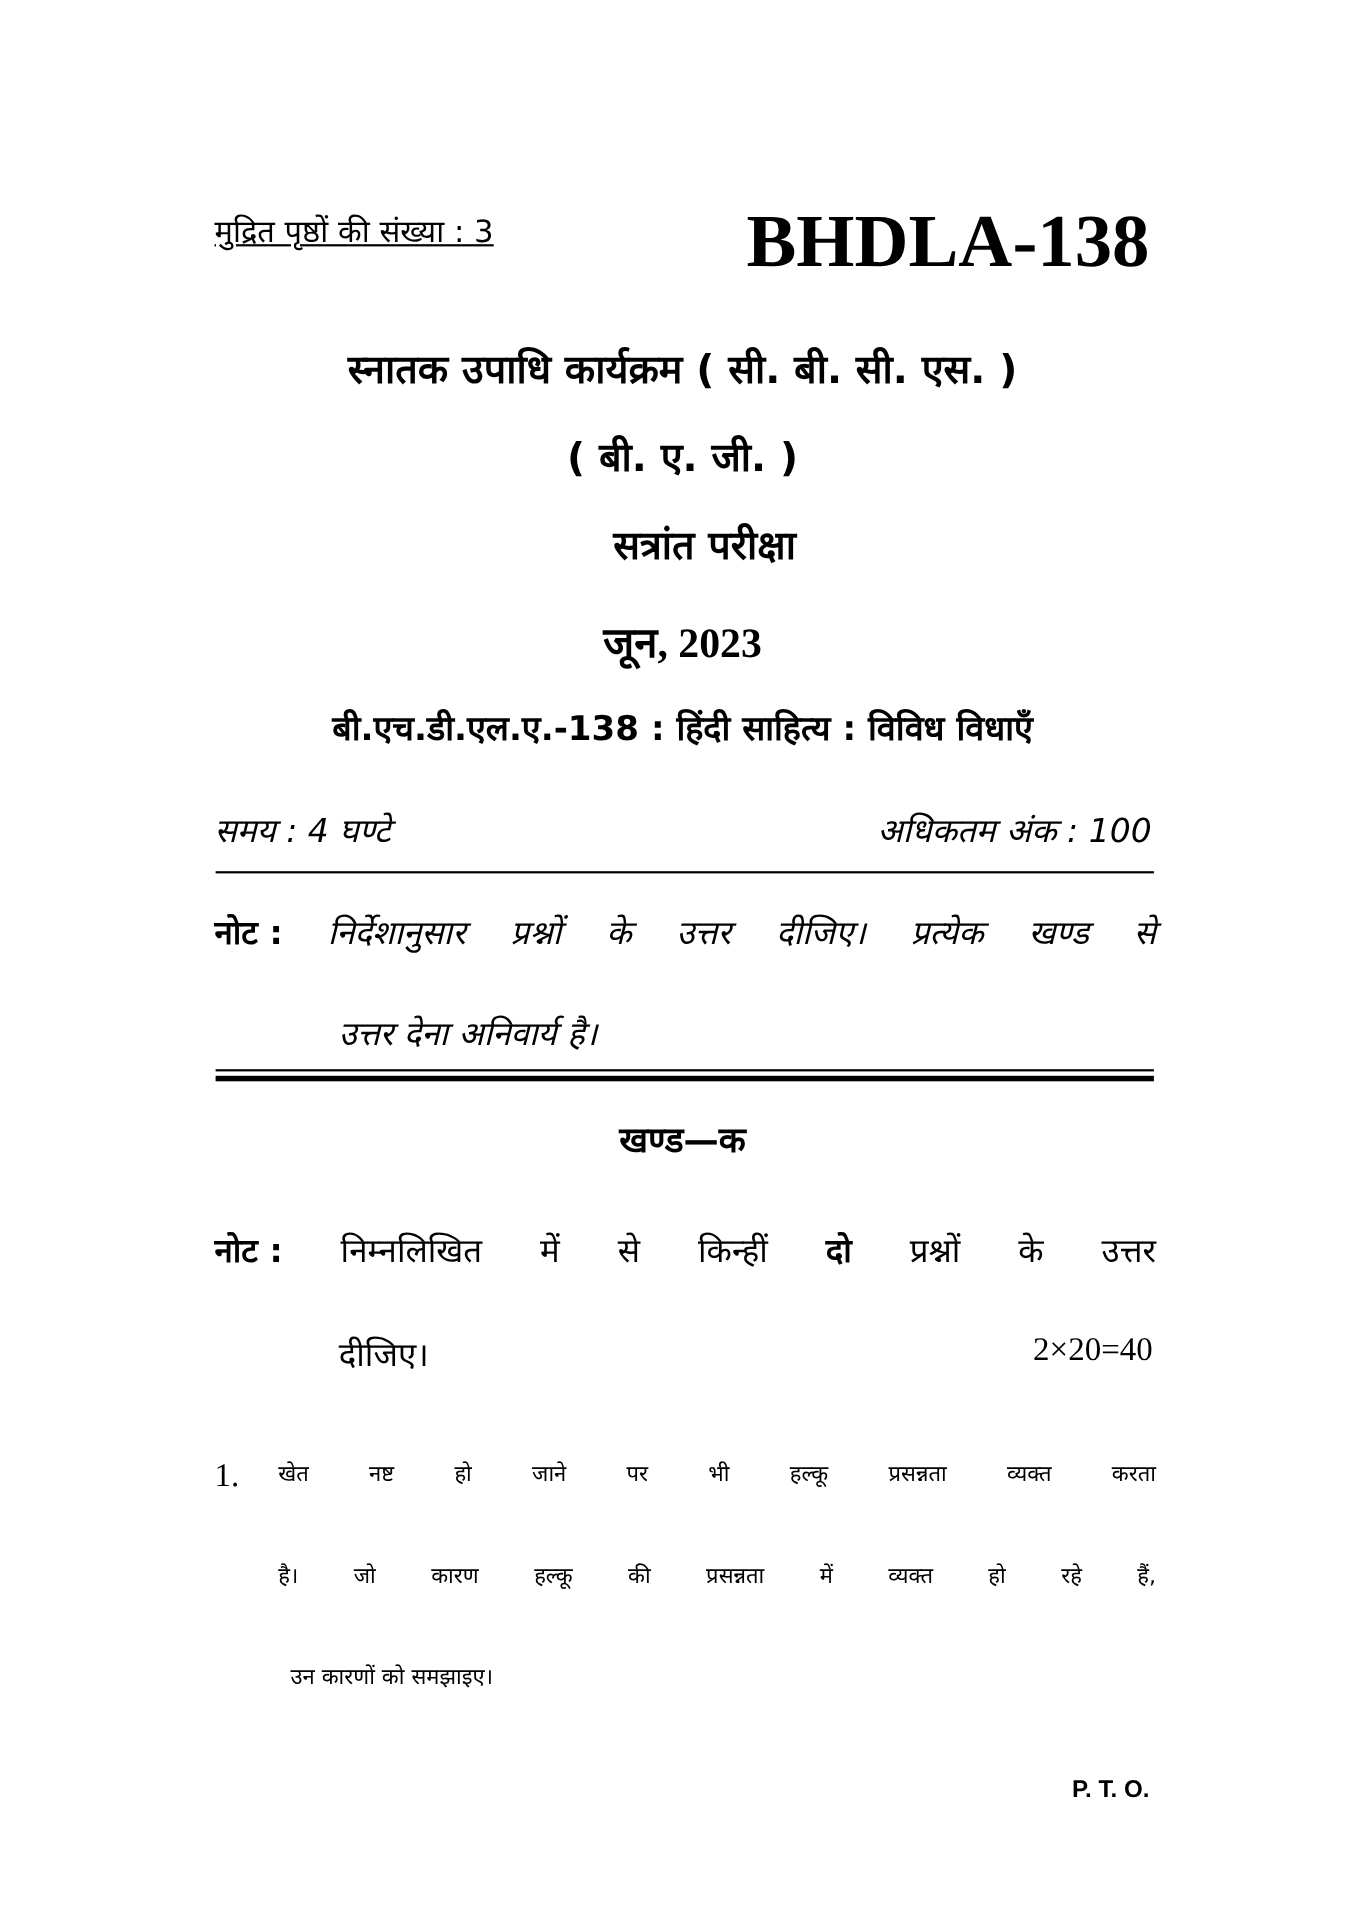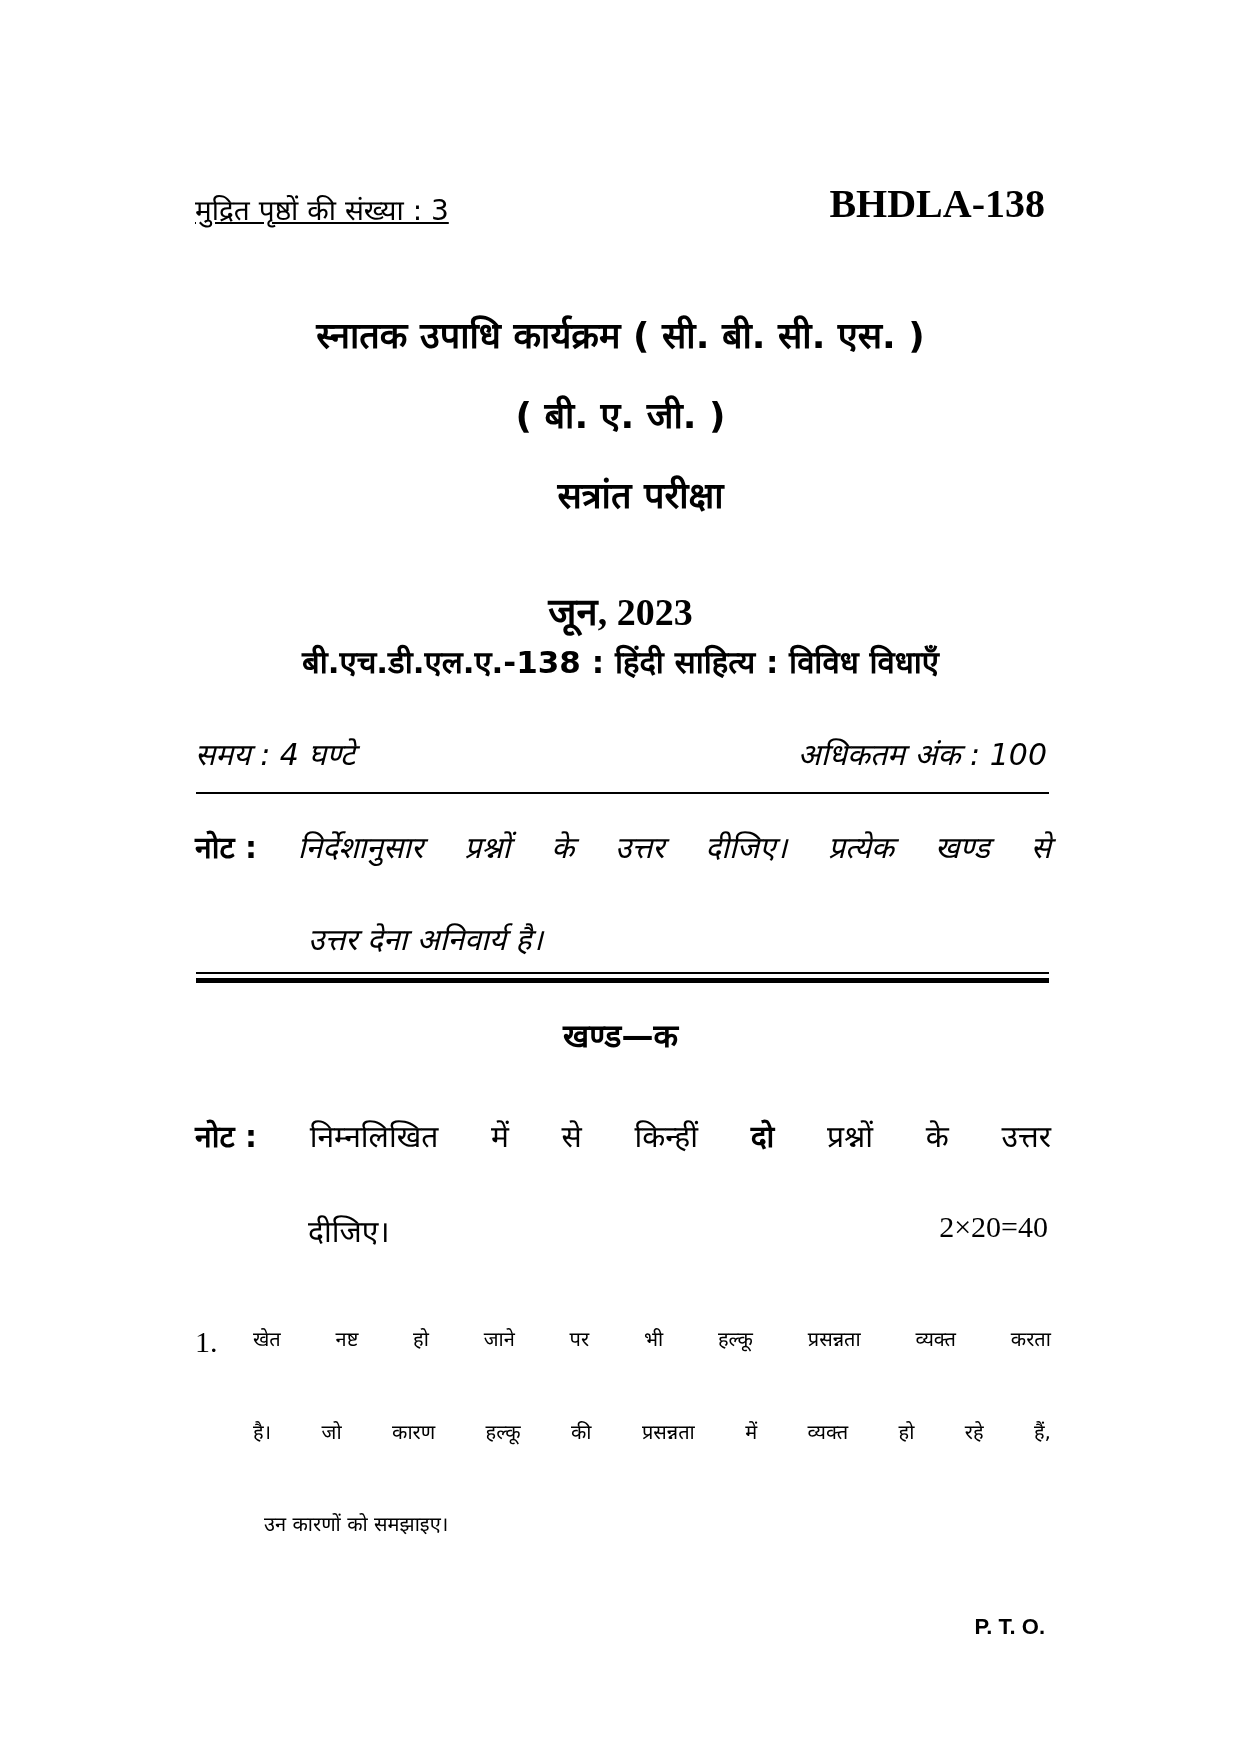--- a/index.html
+++ b/index.html
@@ -16,28 +16,28 @@
       font-family: "DejaVu Serif", "Liberation Serif", serif;
     }
     .abs { position: absolute; white-space: nowrap; }
     .hindi { font-family: "DejaVu Sans", "Liberation Sans", sans-serif; }
     .bold { font-weight: bold; }
     .italic { font-style: italic; }
     .center { left: 0; width: 1241px; text-align: center; }
 
     .header-pages { left: 195px; top: 190px; font-size: 28px; text-decoration: underline; }
     .header-code {
-      right: 196px; top: 180px; font-size: 40px; font-weight: bold;
+      right: 196px; top: 180px; font-size: 68px; font-weight: bold;
       font-family: "Liberation Serif", "DejaVu Serif", serif;
     }
     .title-line { font-size: 36px; font-weight: bold; }
     .t1 { top: 310px; }
     .t2 { top: 390px; }
     .t3 { top: 470px; padding-left: 20px; }
-    .t4 { top: 584px; font-family: "Liberation Serif", "DejaVu Serif", serif; font-size: 38px; }
+    .t4 { top: 556px; font-family: "Liberation Serif", "DejaVu Serif", serif; font-size: 38px; }
     .course-line { top: 640px; font-size: 31px; font-weight: bold; }
 
     .time-label { left: 195px; top: 733px; font-size: 30px; font-style: italic; }
     .marks-label { right: 194px; top: 733px; font-size: 30px; font-style: italic; }
 
     .rule-thin {
       position: absolute; left: 196px; width: 853px; height: 2px; background: #000;
     }
     .rule-thick {
       position: absolute; left: 196px; width: 853px; height: 5px; background: #000;

